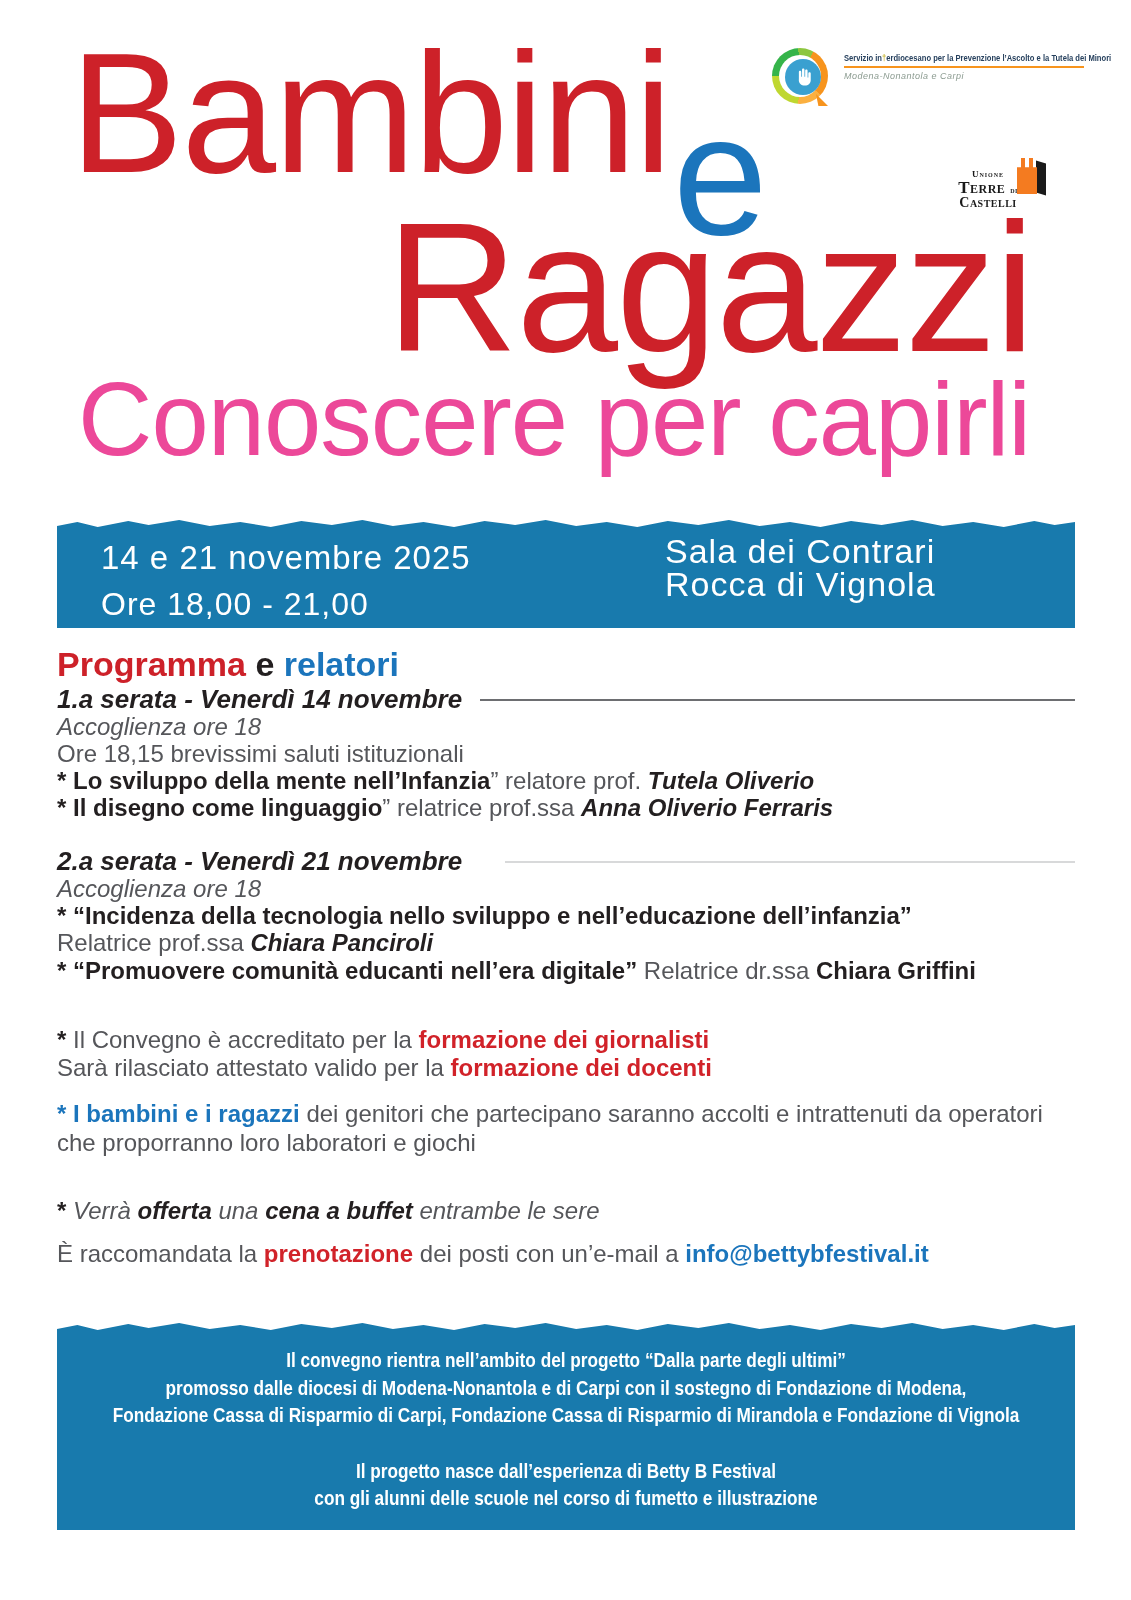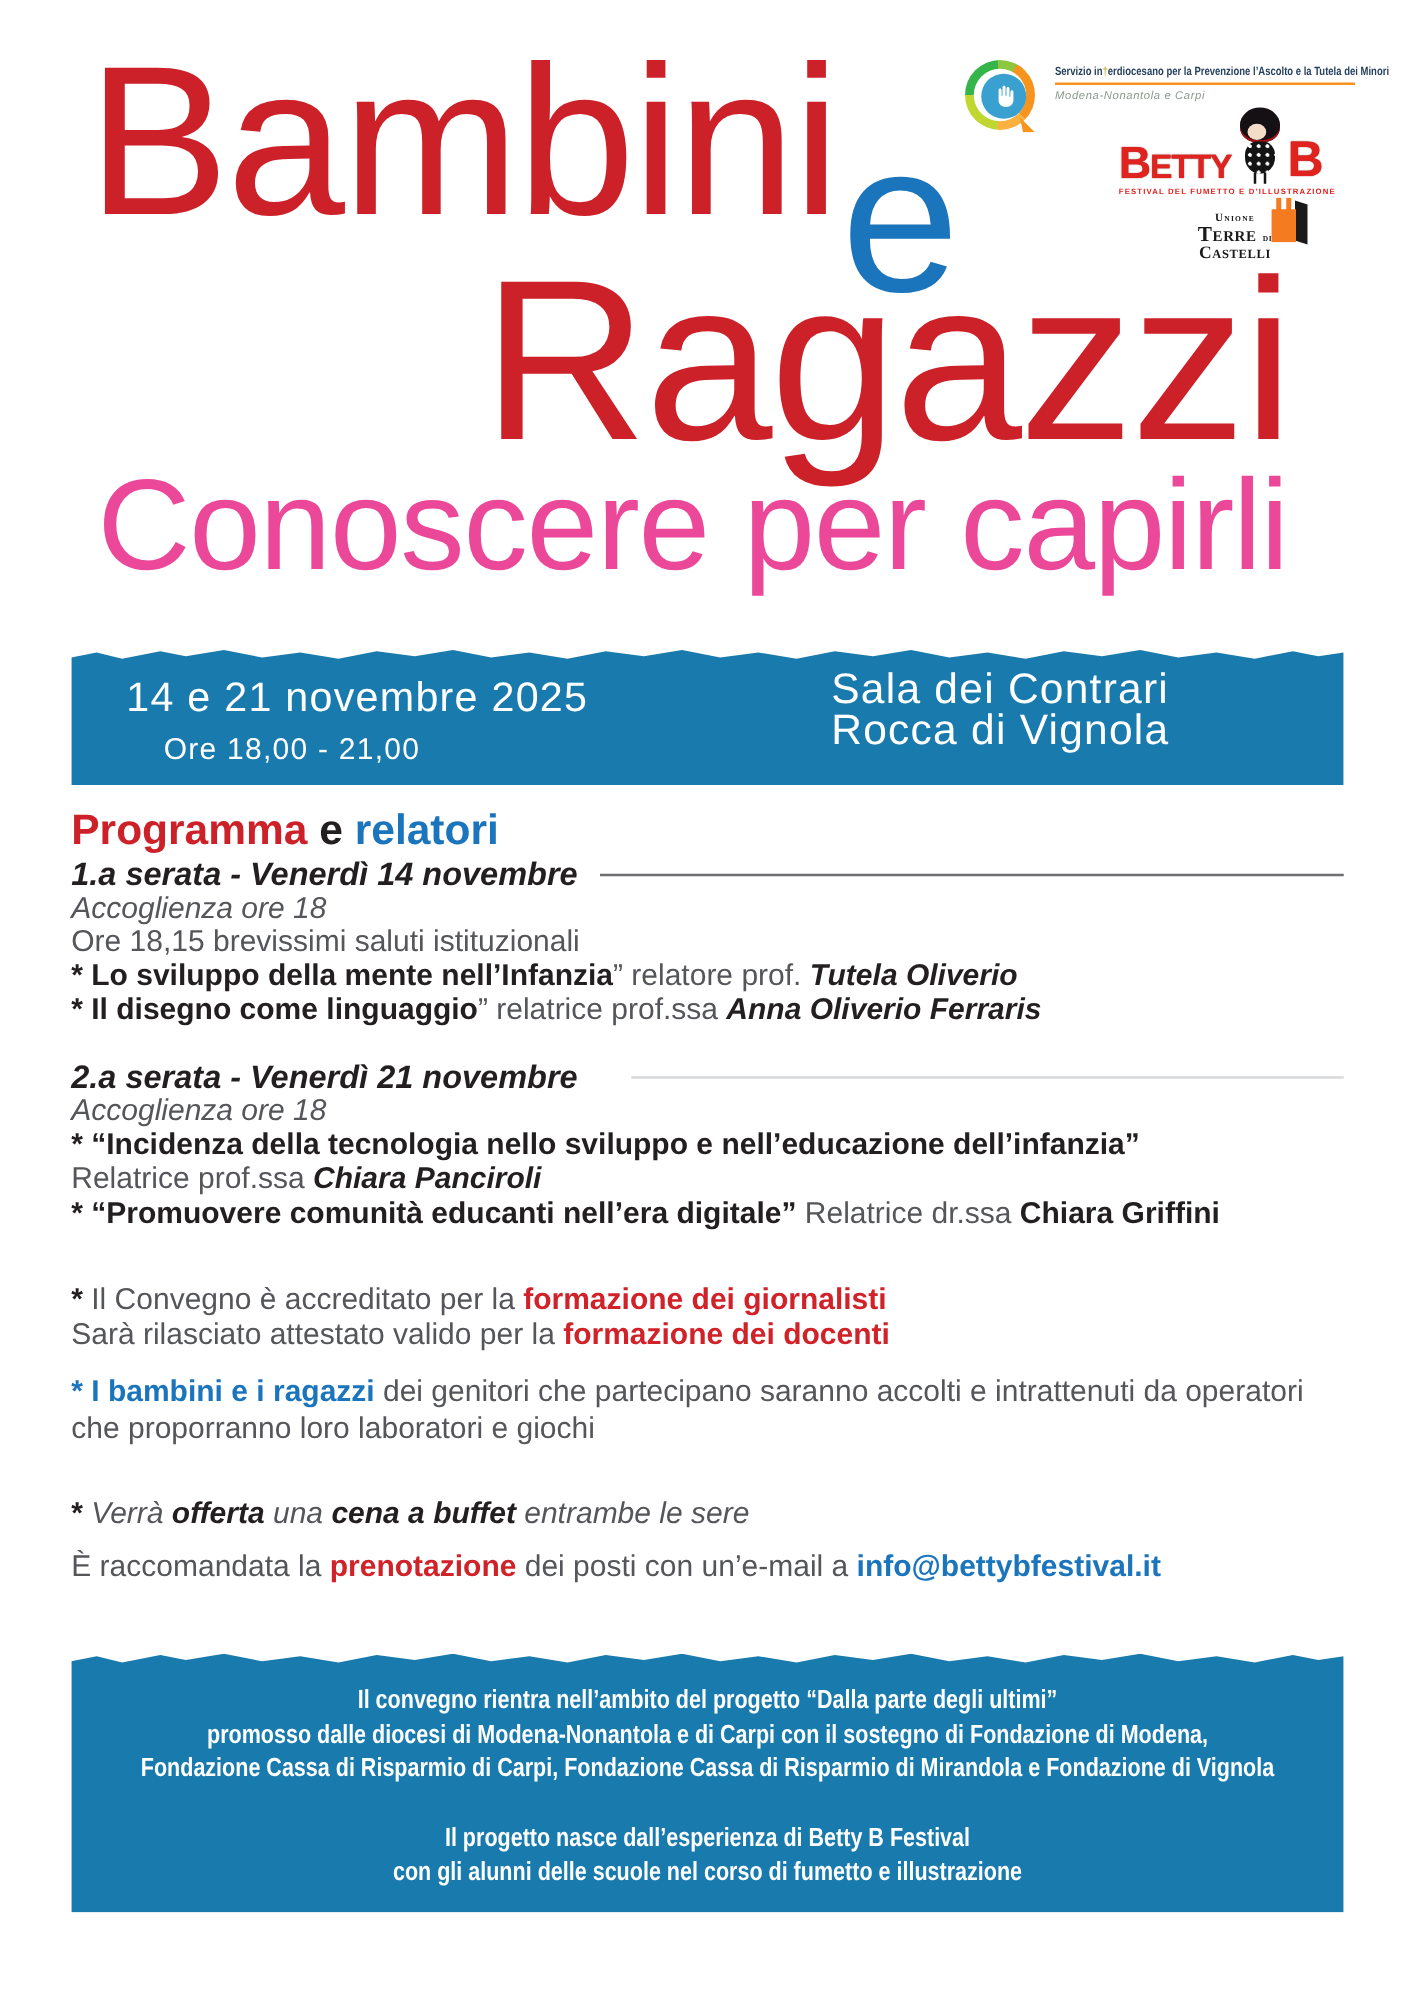--- a/index.html
+++ b/index.html
@@ -58,21 +58,21 @@
   .ttl-bambini{left:70px;top:28px;font-size:170px;color:#cd2129;}
   .ttl-e{left:673px;top:90px;font-size:170px;color:#1b75bc;letter-spacing:0;}
   .ttl-ragazzi{left:386px;top:196px;font-size:183px;color:#cd2129;text-align:center;}
   .ttl-sub{left:78px;top:368px;font-size:103px;color:#ec4899;letter-spacing:-1px;}
   
   .banner{position:absolute;left:57px;width:1018px;background:#187aad;color:#ffffff;
     clip-path:polygon(0 9px,2% 5px,4% 10px,7% 4px,9% 8px,12% 3px,15% 9px,18% 5px,21% 10px,24% 4px,27% 8px,30% 3px,33% 9px,36% 5px,39% 10px,42% 4px,45% 8px,48% 3px,51% 9px,54% 5px,57% 10px,60% 4px,63% 8px,66% 3px,69% 9px,72% 5px,75% 10px,78% 4px,81% 8px,84% 3px,87% 9px,90% 5px,93% 10px,96% 4px,98% 8px,100% 5px,100% 100%,0 100%);}
   .banner1{top:517px;height:111px;}
   .b1-left{position:absolute;left:44px;top:22px;}
   .b1-date{font-size:33px;letter-spacing:1px;}
-  .b1-time{font-size:24px;margin-top:9px;letter-spacing:1px;margin-left:30px;}
+  .b1-time{font-size:32px;margin-top:9px;letter-spacing:1px;}
   .b1-right{position:absolute;left:608px;top:18px;font-size:34px;line-height:33px;letter-spacing:1px;}
   .banner2{top:1320px;height:210px;}
   .b2-inner{position:absolute;left:-111px;top:0;width:1240px;text-align:center;
     transform:scaleX(0.82);transform-origin:center top;font-weight:bold;font-size:21px;line-height:27.5px;}
   .b2-p1{margin-top:26px;} .b2-p2{margin-top:28px;}
   
   .prog-heading{position:absolute;left:57px;top:645px;font-size:34px;font-weight:bold;letter-spacing:0;}
   .prog-heading .red{color:#cd2129;} .prog-heading .blk{color:#231f20;} .prog-heading .blu{color:#1b75bc;}
   .line{position:absolute;left:57px;width:1018px;font-size:24px;white-space:nowrap;color:#55565a;}
   .line.wrap{white-space:normal;line-height:29px;}
@@ -99,34 +99,20 @@
         <path fill="#ffffff" d="M10.5 19V9.2c0-.9.7-1.6 1.6-1.6s1.6.7 1.6 1.6v6.3h1V6.4c0-.9.7-1.6 1.6-1.6s1.6.7 1.6 1.6v9.1h1V7.6c0-.9.7-1.6 1.6-1.6s1.6.7 1.6 1.6v8.9h1v-5.3c0-.9.7-1.6 1.6-1.6s1.6.7 1.6 1.6V20c0 4.4-3.1 7.4-7.9 7.4s-8-3-8-7.4z"></path>
       </svg>
     </div>
     <div class="srv-text">
       <div class="srv-title"><span>Servizio in</span><span class="cross">†</span><span>erdiocesano per la Prevenzione l’Ascolto e la Tutela dei Minori</span></div>
       <div class="srv-rule"></div>
       <div class="srv-sub">Modena-Nonantola e Carpi</div>
     </div>
   </div>
 
-  <div class="logo-betty">
-    <div class="betty-row">
-      <div class="betty-word"><span class="big">B</span><span class="rest">ETTY</span></div>
-      <div class="betty-girl">
-        <div class="bg-hair"></div>
-          <div class="bg-face"></div>
-          <div class="bg-dress"></div>
-        <div class="bg-leg1"></div>
-          <div class="bg-leg2"></div>
-      </div>
-      <div class="betty-bee">B</div>
-    </div>
-    <div class="betty-tag">FESTIVAL DEL FUMETTO E D’ILLUSTRAZIONE</div>
-  </div>
 
   <div class="logo-unione">
     <div class="uni-castle">
       <div class="uc-side"></div>
         <div class="uc-front"></div>
     </div>
     <div class="uni-text">
       <div class="uni-l1">Unione</div>
       <div class="uni-l2"><span>Terre</span> <span class="di">di</span></div>
       <div class="uni-l3">Castelli</div>

